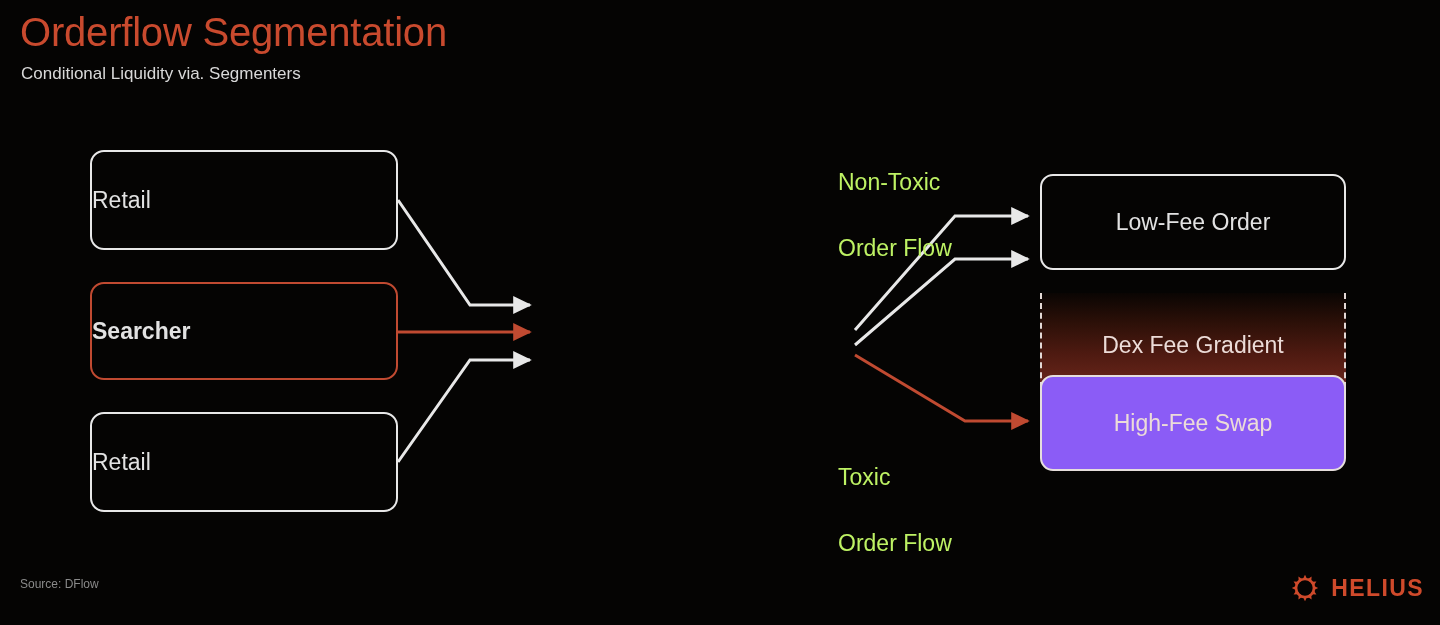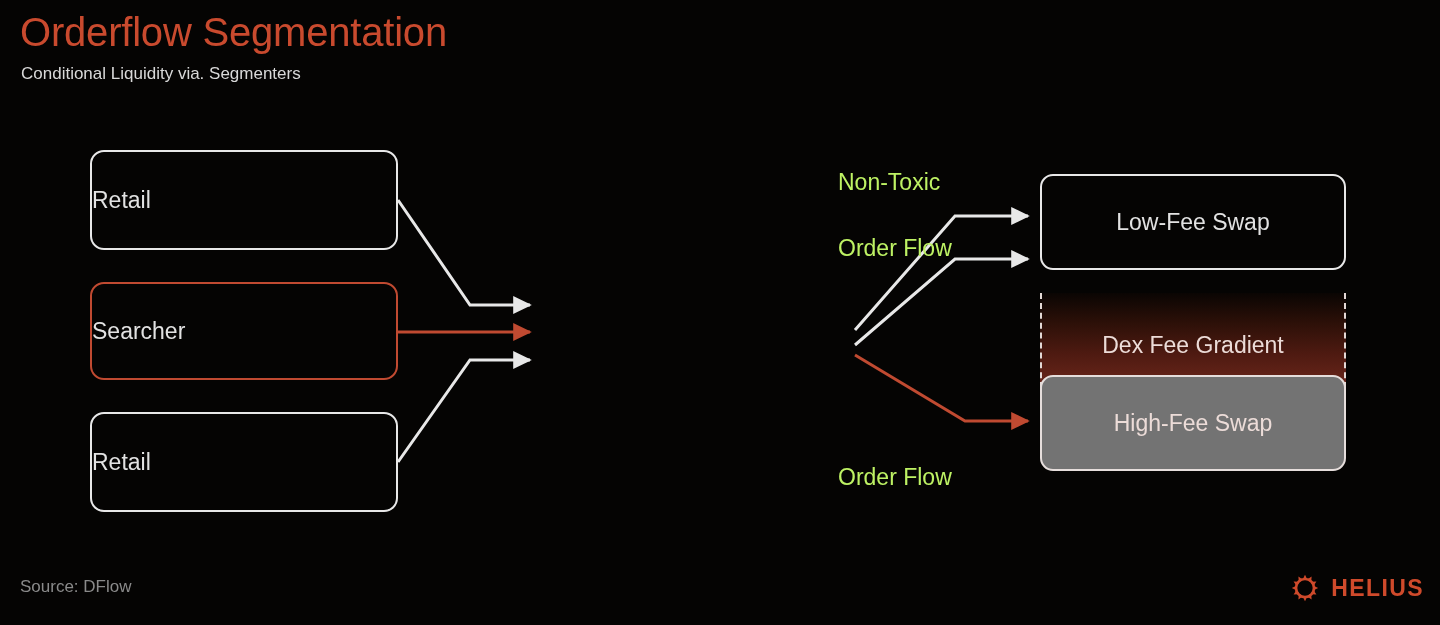--- a/index.html
+++ b/index.html
@@ -51,20 +51,21 @@
     align-items: center;
     font-size: 23px;
     font-weight: 400;
     color: #e2e2e2;
     background: #050403;
     border: 2px solid #e8e8e8;
     border-radius: 14px;
   }
   .node.accent {
     border-color: #c04a31;
+    font-weight: bold;
   }
 
   #node-retail-top   { left: 90px;  top: 150px; width: 308px; height: 100px; }
   #node-searcher     { left: 90px;  top: 282px; width: 308px; height: 98px;  }
   #node-retail-bot   { left: 90px;  top: 412px; width: 308px; height: 100px; }
   #node-segmenter    { left: 543px; top: 285px; width: 310px; height: 95px;  }
 
   
   #stack {
     position: absolute;
@@ -96,21 +97,21 @@
     top: 96px;
     height: 105px;
     background: linear-gradient(180deg, #0a0503 0%, #2c1008 28%, #4e1a11 58%, #68251a 86%, #70291d 100%);
     border-left: 2px dashed #e3d9d6;
     border-right: 2px dashed #e3d9d6;
     margin-top: 23px;
   }
   #box-high-fee {
     top: 201px;
     height: 96px;
-    background: #737373;
+    background: #8b5cf6;
     border: 2px solid #e6dedc;
     border-radius: 13px;
   }
 
   
   #arrows {
     position: absolute;
     left: 0;
     top: 0;
     width: 1440px;
@@ -127,21 +128,21 @@
     white-space: pre-line;
   }
   #label-non-toxic { left: 838px; top: 133px; }
   #label-toxic     { left: 838px; top: 428px; }
 
   
   #source {
     position: absolute;
     left: 20px;
     top: 577px;
-    font-size: 17px;
+    font-size: 12px;
     color: #8a8a8a;
     white-space: nowrap;
   }
   #logo {
     position: absolute;
     right: 16px;
     top: 573px;
     display: flex;
     align-items: center;
     gap: 11px;
@@ -194,26 +195,27 @@
   <div class="node" id="node-retail-bot">
     <span>Retail</span>
   </div>
 
 
   <div class="flow-label" id="label-non-toxic">
     <div>Non-Toxic</div>
     <div>Order Flow</div>
   </div>
   <div class="flow-label" id="label-toxic">
+    <div>Toxic</div>
     <div>Order Flow</div>
   </div>
 
   <div id="stack">
     <div class="stack-box" id="box-low-fee">
-      <span>Low-Fee Swap</span>
+      <span>Low-Fee Order</span>
     </div>
     <div class="stack-box" id="box-gradient">
       <span>Dex Fee Gradient</span>
     </div>
     <div class="stack-box" id="box-high-fee">
       <span>High-Fee Swap</span>
     </div>
   </div>
 
   <div id="source">Source: DFlow</div>

